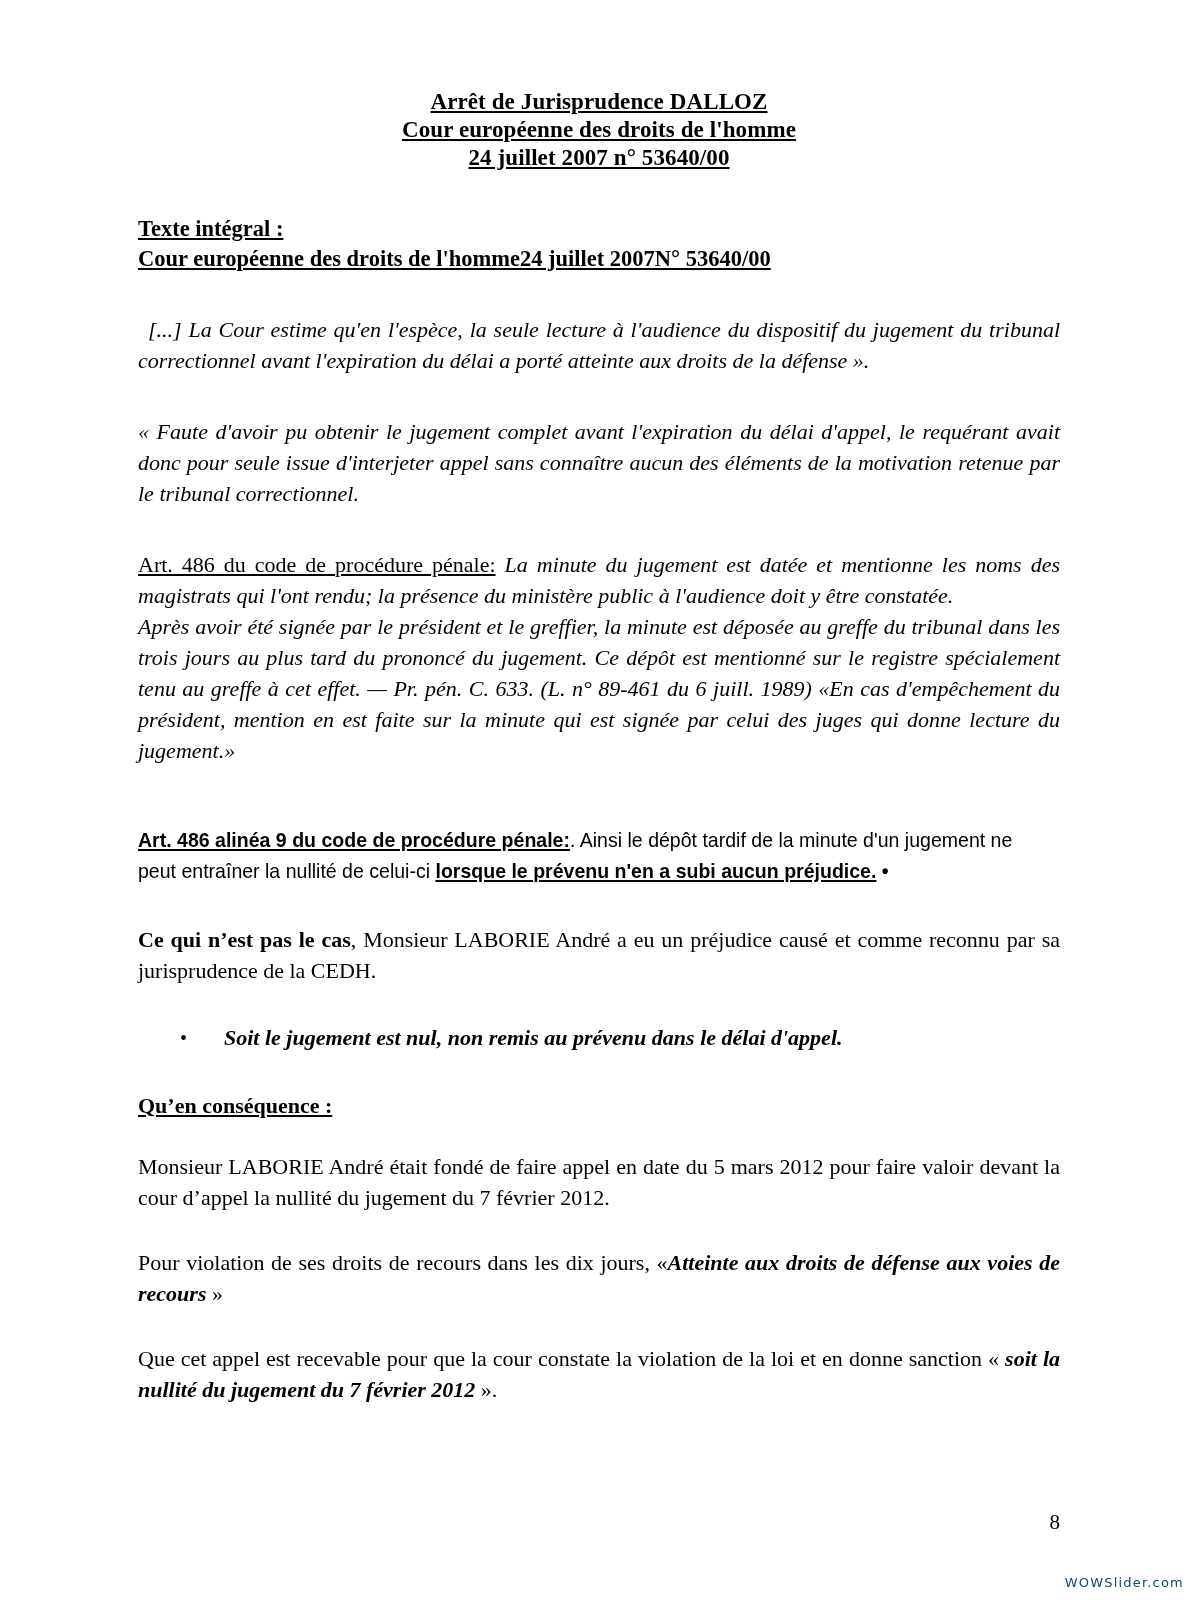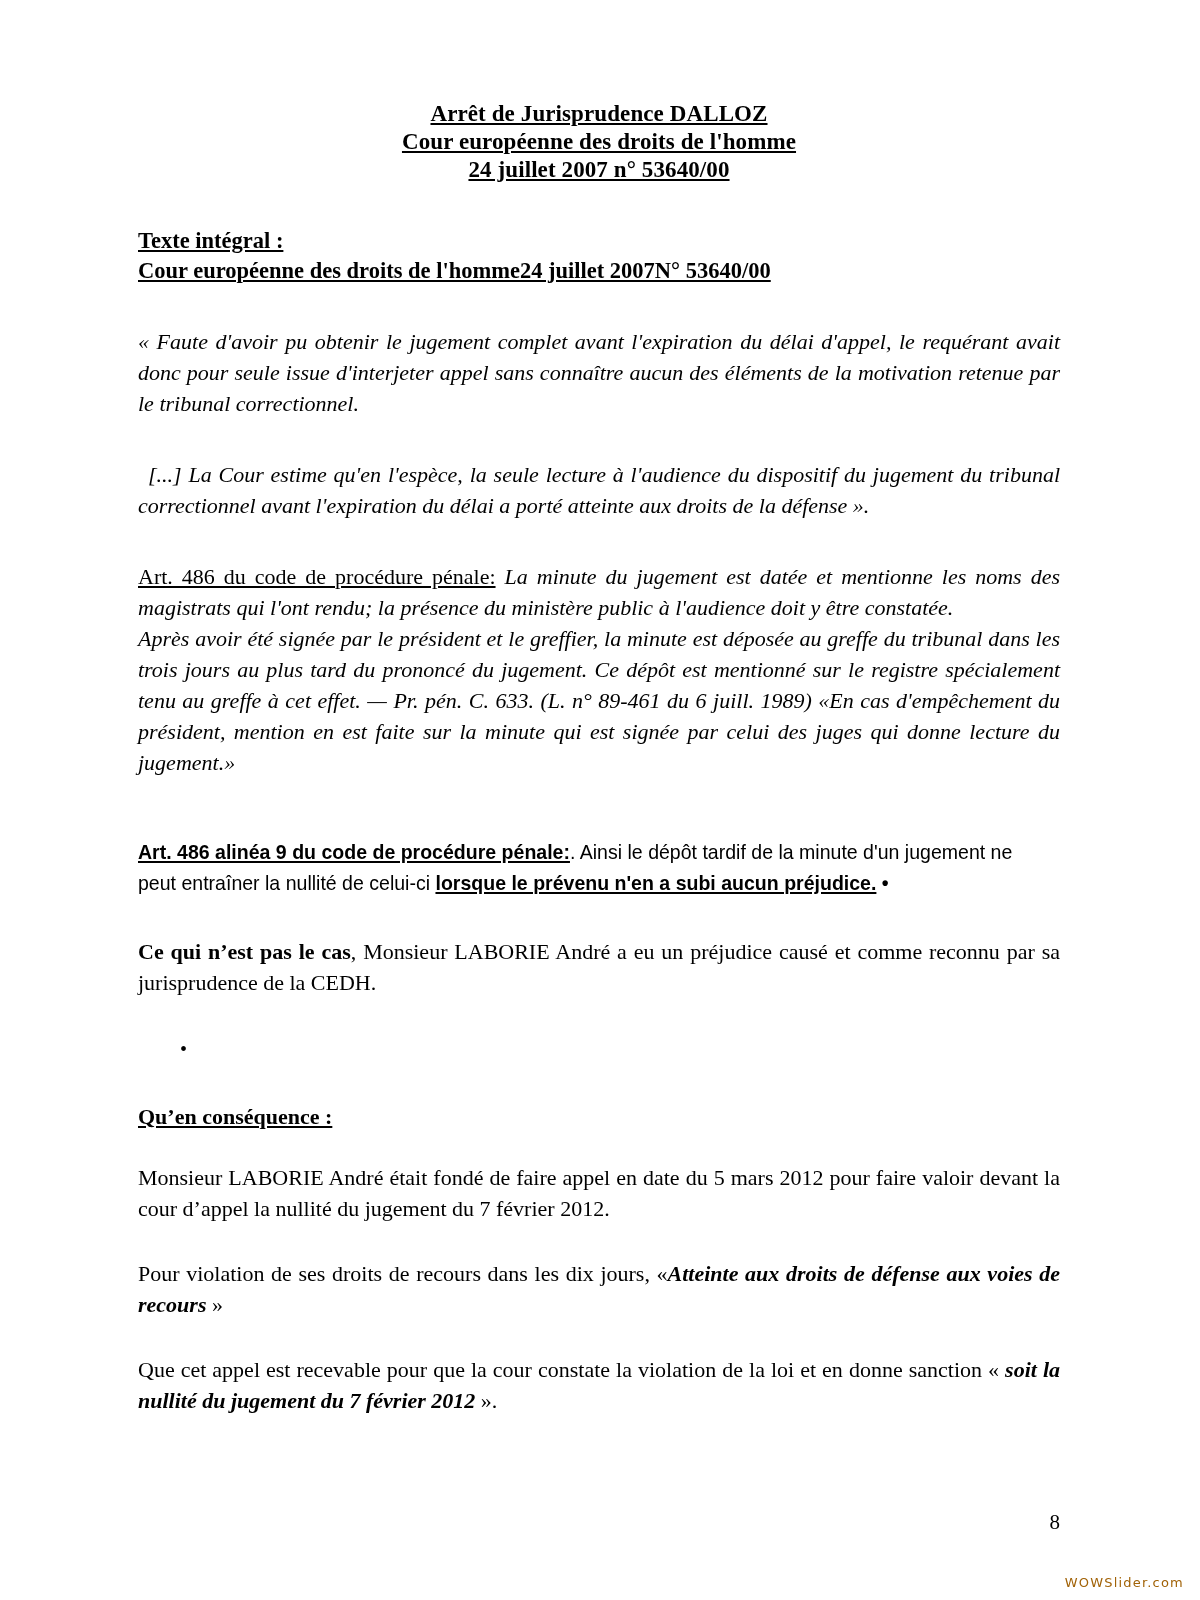--- a/index.html
+++ b/index.html
@@ -14,21 +14,21 @@
     height: 1600px;
     margin: 0 auto;
     background: #ffffff;
     overflow: hidden;
     font-family: "Liberation Serif", "DejaVu Serif", serif;
     color: #000000;
   }
   .content {
     position: absolute;
     left: 138px;
-    top: 12px;
+    top: 0;
     width: 922px;
   }
 
   
   .title-block {
     padding-top: 88px;
     text-align: center;
   }
   .title-line {
     font-weight: bold;
@@ -157,21 +157,21 @@
   }
 
   
   .watermark {
     position: absolute;
     right: 16px;
     bottom: 10px;
     font-family: "DejaVu Sans", "Liberation Sans", sans-serif;
     font-size: 13px;
     letter-spacing: 1.2px;
-    color: #a16207;
+    color: #0c4a6e;
   }
 </style>
 </head>
 <body>
 
 <div class="page">
   <div class="content">
 
     <div class="title-block">
       <div class="title-line">
@@ -188,39 +188,40 @@
 
     <div class="texte-integral">
       <div>
         <span class="u">Texte intégral :</span>
       </div>
       <div>
         <span class="u">Cour européenne des droits de l'homme24 juillet 2007N° 53640/00</span>
       </div>
     </div>
 
+    <p class="para italic gap-lg indent-first">[...] La Cour estime qu'en l'espèce, la seule lecture à l'audience du dispositif du jugement du tribunal correctionnel avant l'expiration du délai a porté atteinte aux droits de la défense ».</p>
+
     <p class="para italic gap-lg">« Faute d'avoir pu obtenir le jugement complet avant l'expiration du délai d'appel, le requérant avait donc pour seule issue d'interjeter appel sans connaître aucun des éléments de la motivation retenue par le tribunal correctionnel.</p>
-
-    <p class="para italic gap-lg indent-first">[...] La Cour estime qu'en l'espèce, la seule lecture à l'audience du dispositif du jugement du tribunal correctionnel avant l'expiration du délai a porté atteinte aux droits de la défense ».</p>
 
     <p class="para italic gap-lg">
       <b class="u-head">Art. 486 du code de procédure pénale:</b><span> </span><span>La minute du jugement est datée et mentionne les noms des magistrats qui l'ont rendu; la présence du ministère public à l'audience doit y être constatée.</span>
     </p>
     <p class="para italic">Après avoir été signée par le président et le greffier, la minute est déposée au greffe du tribunal dans les trois jours au plus tard du prononcé du jugement. Ce dépôt est mentionné sur le registre spécialement tenu au greffe à cet effet. — Pr. pén. C. 633. (L. n° 89-461 du 6 juill. 1989) «En cas d'empêchement du président, mention en est faite sur la minute qui est signée par celui des juges qui donne lecture du jugement.»</p>
 
     <div class="sans-block gap-lg" style="margin-top:58px;">
       <p><b class="u">Art. 486 alinéa 9 du code de procédure pénale:</b><span>. Ainsi le dépôt tardif de la minute d'un jugement ne peut entraîner la nullité de celui-ci </span><b class="u">lorsque le prévenu n'en a subi aucun préjudice.</b><span> </span><b>•</b></p>
     </div>
 
     <p class="para gap-lg" style="margin-top:38px;">
       <b>Ce qui n’est pas le cas</b><span>, Monsieur LABORIE André a eu un préjudice causé et comme reconnu par sa jurisprudence de la CEDH.</span>
     </p>
 
     <div class="bullet-row gap-lg" style="margin-top:36px;">
       <span class="bullet-mark">•</span>
+      <span class="bullet-text">Soit le jugement est nul, non remis au prévenu dans le délai d'appel.</span>
     </div>
 
     <div class="gap-lg" style="margin-top:36px;">
       <span class="heading-inline">Qu’en conséquence :</span>
     </div>
 
     <p class="para gap-lg" style="margin-top:30px;">Monsieur LABORIE André était fondé de faire appel en date du 5 mars 2012 pour faire valoir devant la cour d’appel la nullité du jugement du 7 février 2012.</p>
 
     <p class="para gap-lg" style="margin-top:34px;">
       <span>Pour violation de ses droits de recours dans les dix jours, «</span><em class="bi">Atteinte aux droits de défense aux voies de recours</em><span> »</span>

